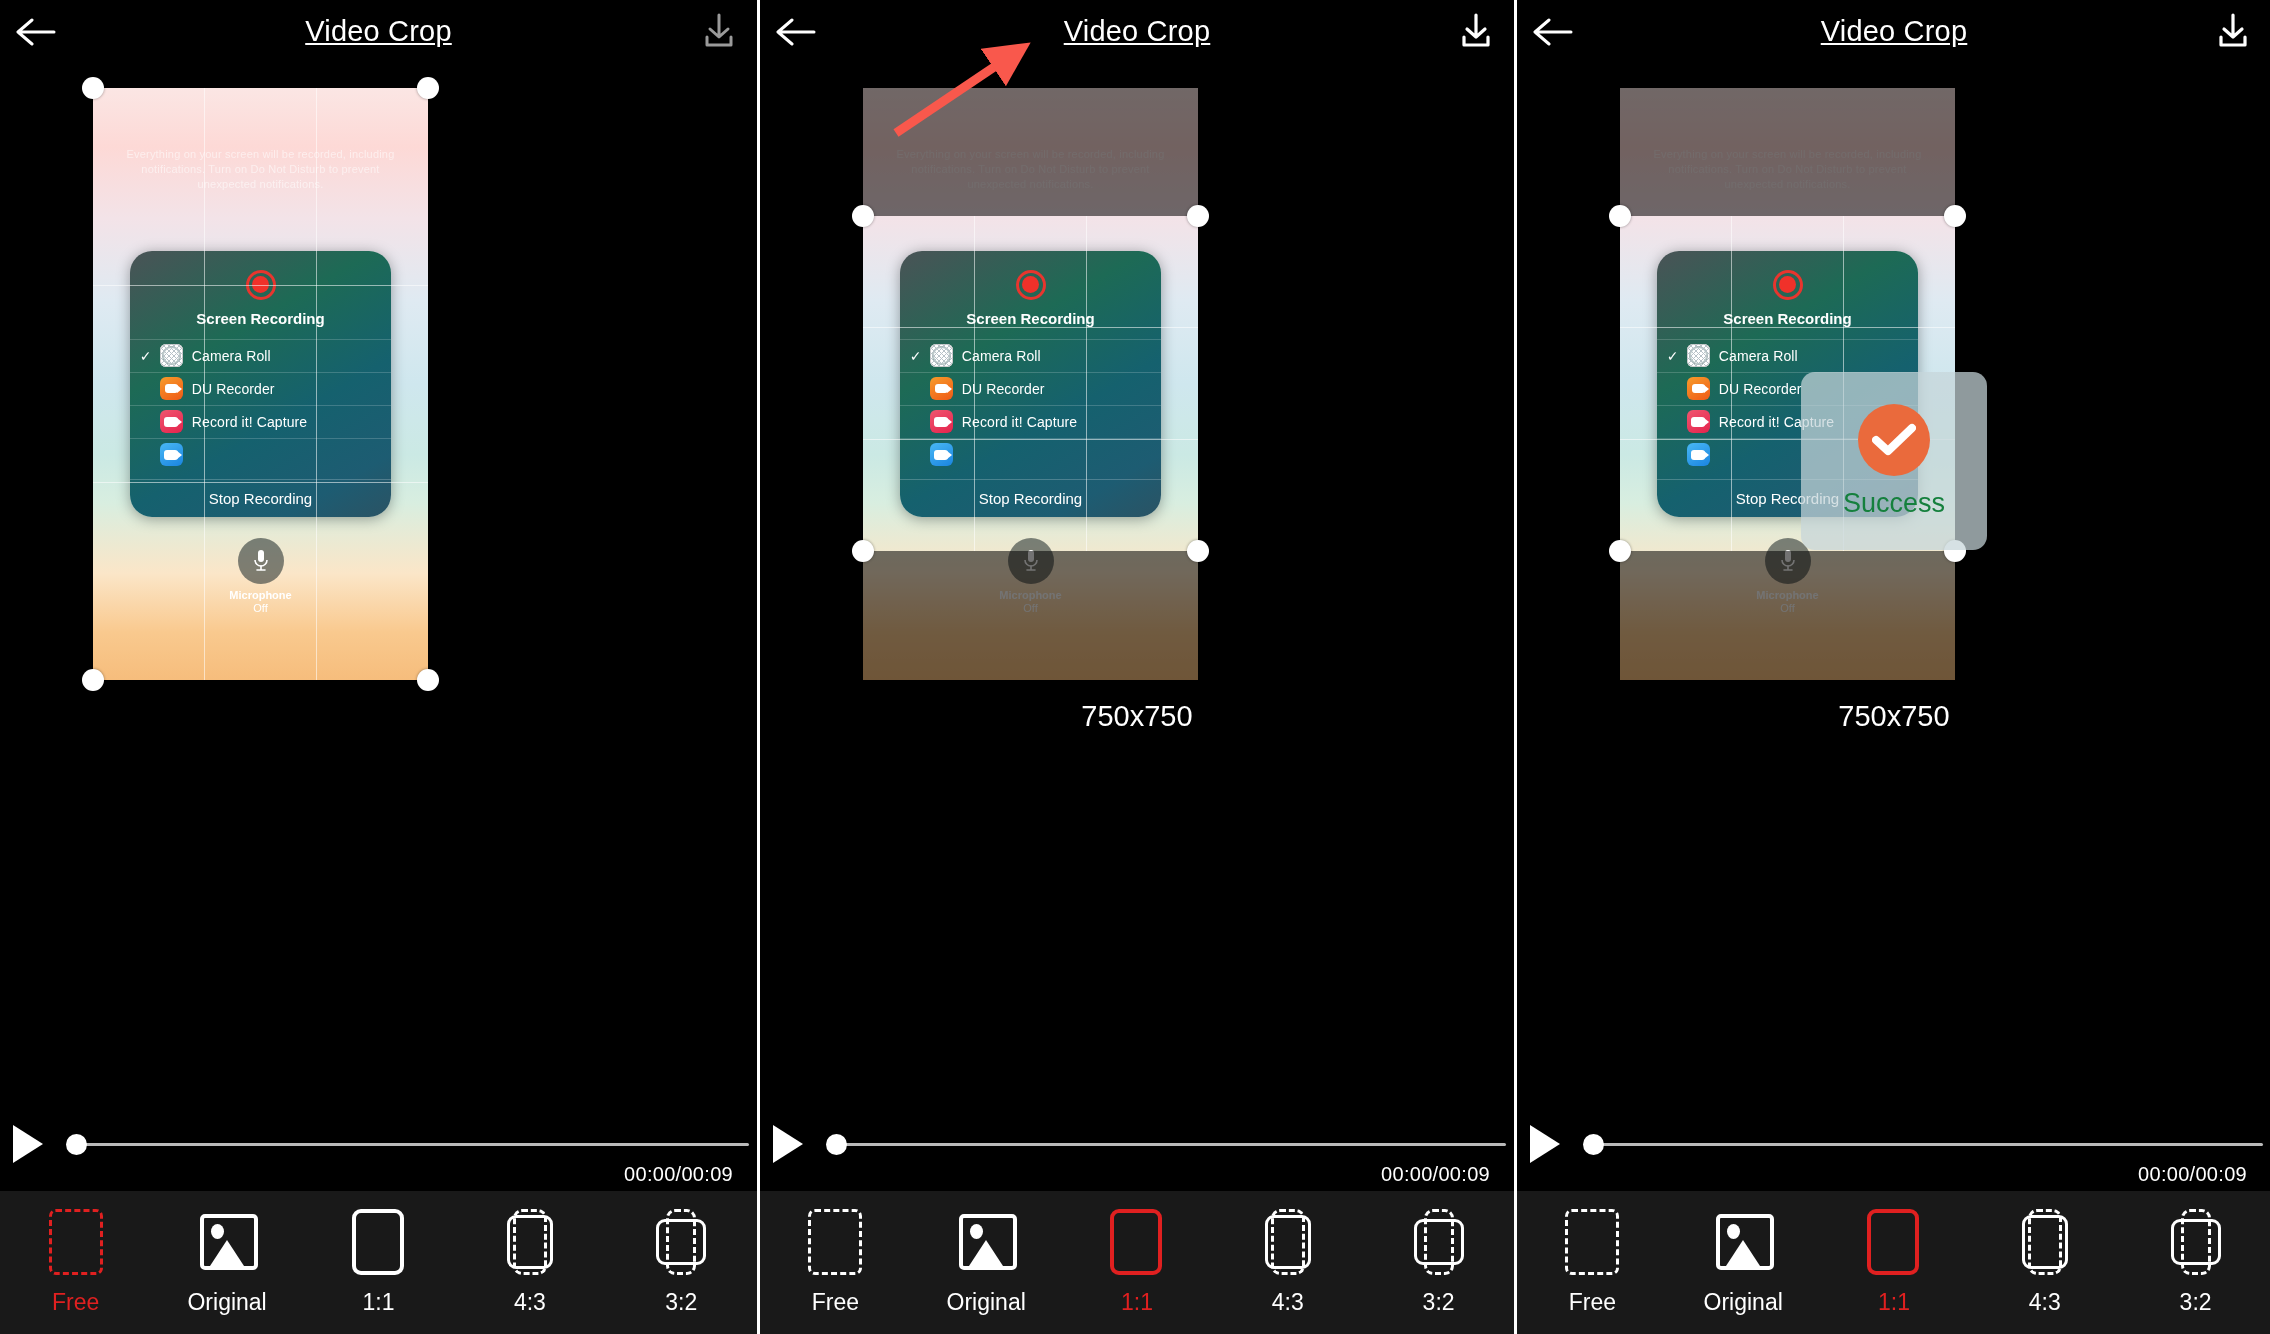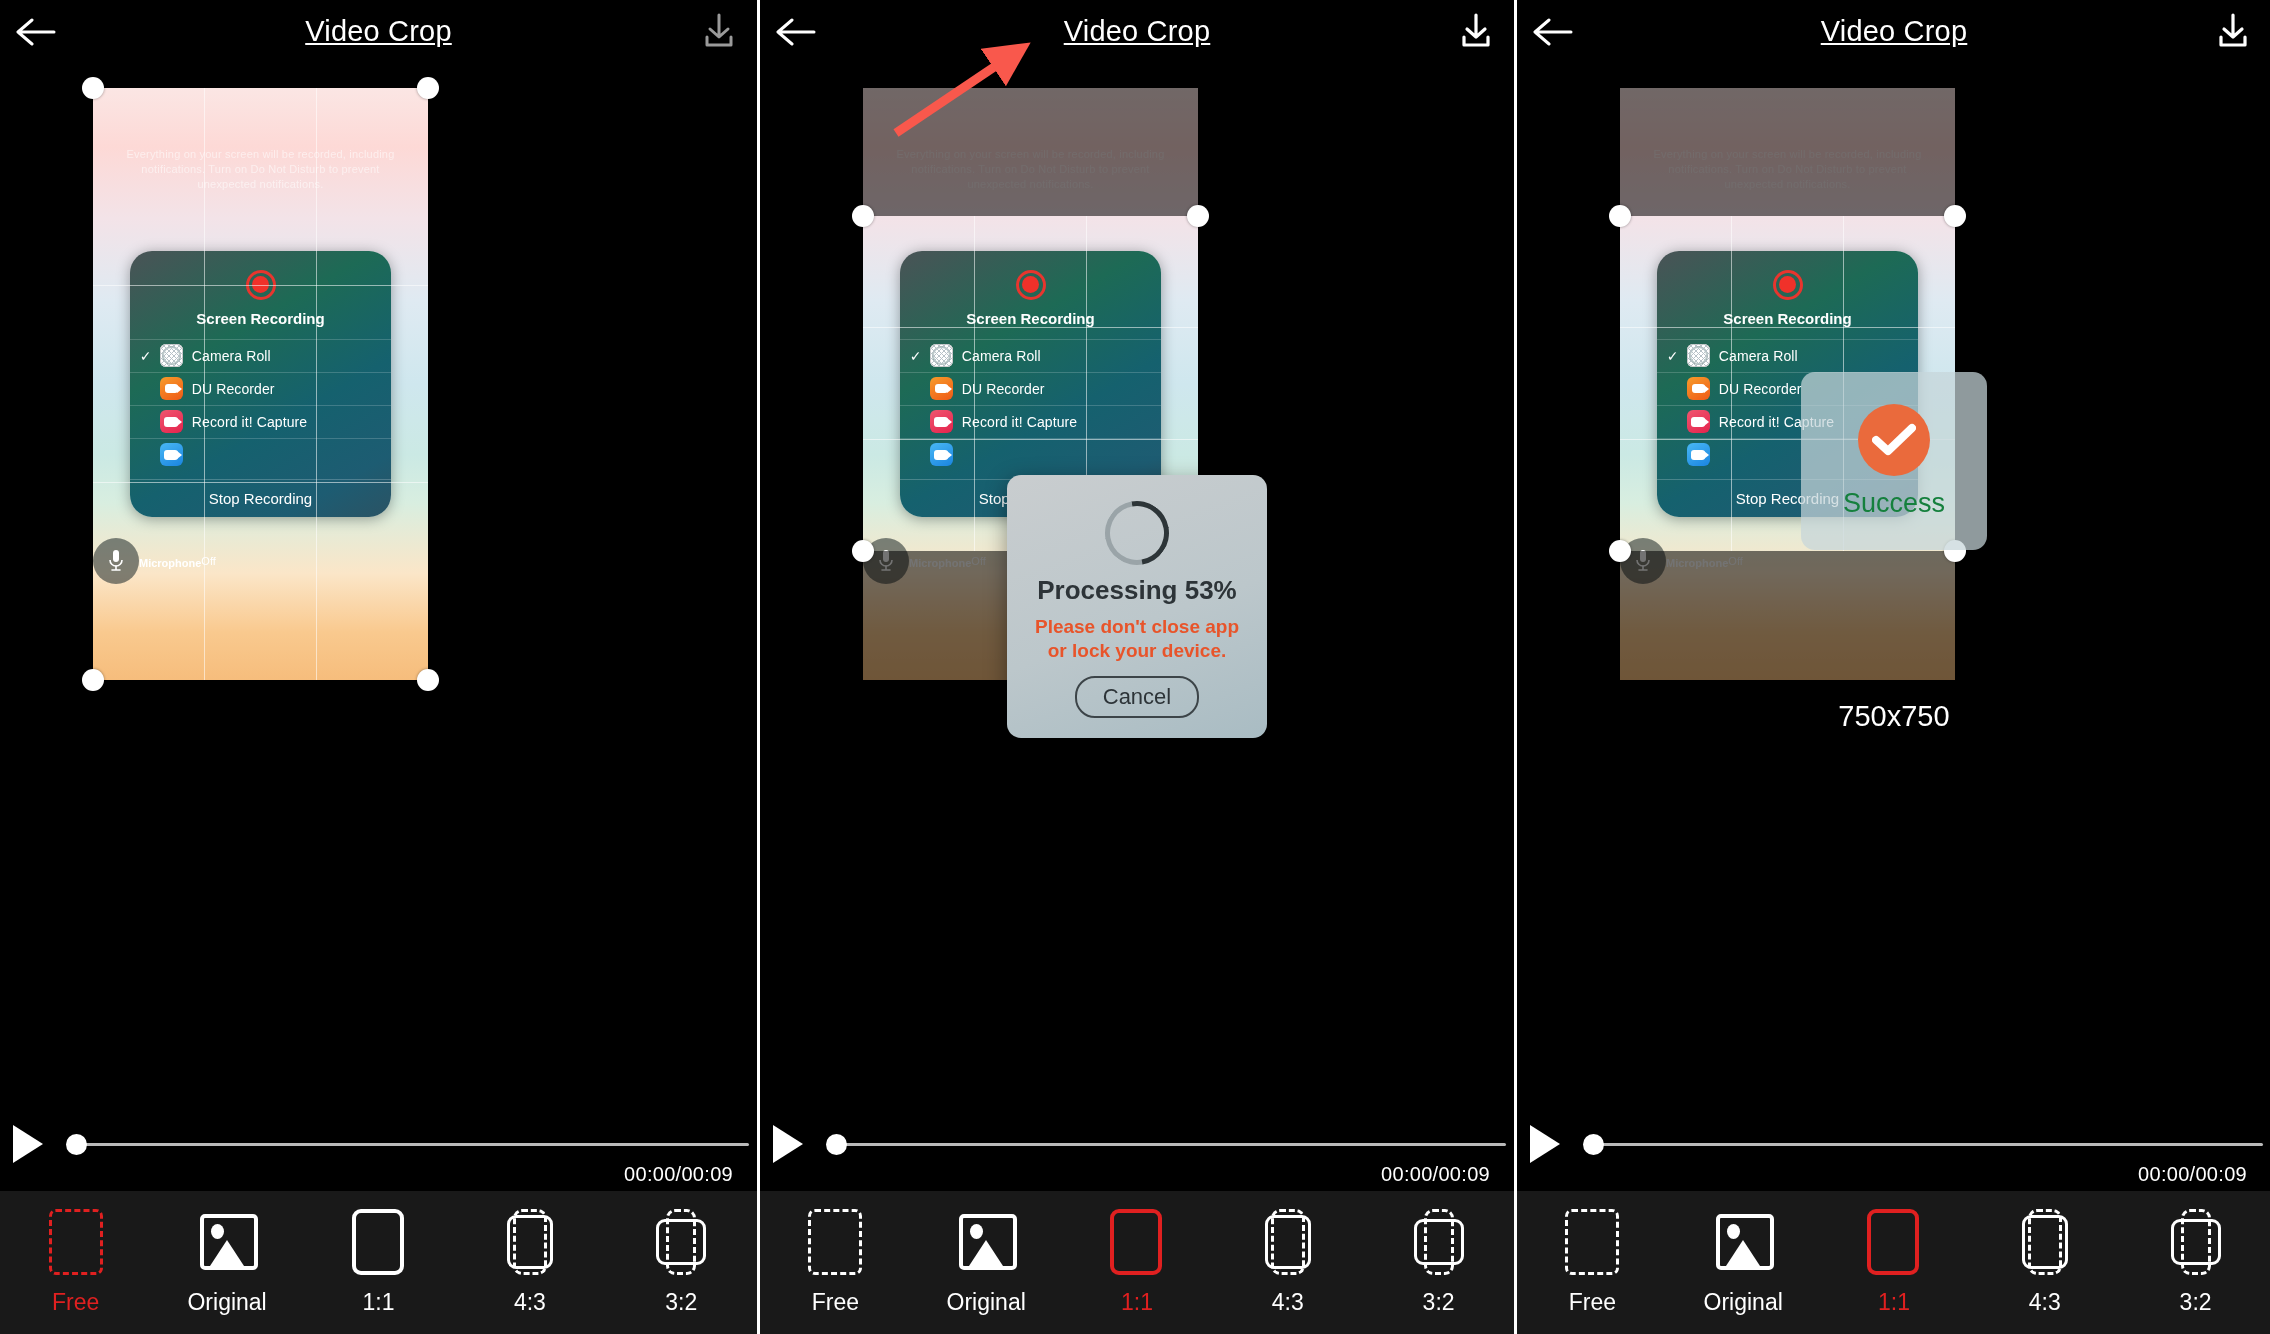--- a/index.html
+++ b/index.html
@@ -125,21 +125,21 @@
   .ic-du .ic-glyph{ width:13px;height:9px; }
   .row .lbl{ font-size:14px; letter-spacing:.1px; }
   .row-stop{
     position:absolute; left:0;right:0;bottom:0; height:38px;
     display:flex;align-items:center;justify-content:center;
     border-top:1px solid rgba(255,255,255,.22);
     font-size:15px;
   }
   .mic-wrap{
     position:absolute; left:0;right:0; top:76%;
-    display:flex; align-items:center;
+    display:flex; flex-direction:column; align-items:center;justify-content:flex-end;
   }
   .mic-circ{
     width:46px;height:46px;border-radius:50%;
     background:rgba(50,60,58,.62);
     display:flex;align-items:center;justify-content:center;
   }
   .mic-l1{ color:#fff;font-size:11px;font-weight:bold;margin-top:5px; }
   .mic-l2{ color:#fff;font-size:11px;margin-top:1px; }
 
   
@@ -463,26 +463,20 @@
       <div class="gridline gv" style="left:223px;"></div>
       <div class="gridline gh" style="top:111px;"></div>
       <div class="gridline gh" style="top:223px;"></div>
       <div class="handle" style="left:0;top:0;"></div>
       <div class="handle" style="left:100%;top:0;"></div>
       <div class="handle" style="left:0;top:100%;"></div>
       <div class="handle" style="left:100%;top:100%;"></div>
     </div>
   </div>
 
-  <div class="proc-dlg">
-    <div class="spinner"></div>
-    <div class="proc-t">Processing 53%</div>
-    <div class="proc-w">Please don't close app or lock your device.</div>
-    <div class="cancel-b">Cancel</div>
-  </div>
 
   <svg class="arrow-svg" width="757" height="200" viewBox="0 0 757 200">
     <defs>
         <marker id="ah2" markerWidth="5" markerHeight="5" refX="2.5" refY="2.5" orient="auto">
           <path d="M0,0 L5,2.5 L0,5 z" fill="#f9584c"></path>
         </marker>
       </defs>
     <line x1="136" y1="133" x2="252" y2="55" stroke="#f9584c" stroke-width="9" marker-end="url(#ah2)"></line>
   </svg>
 

